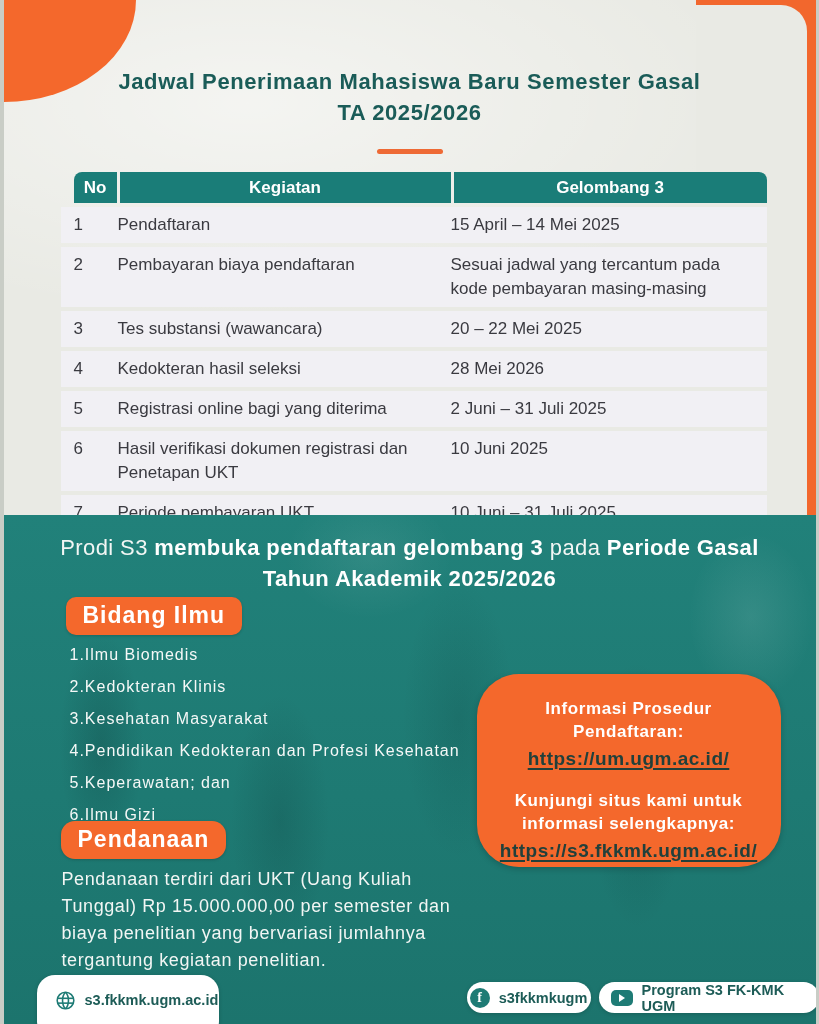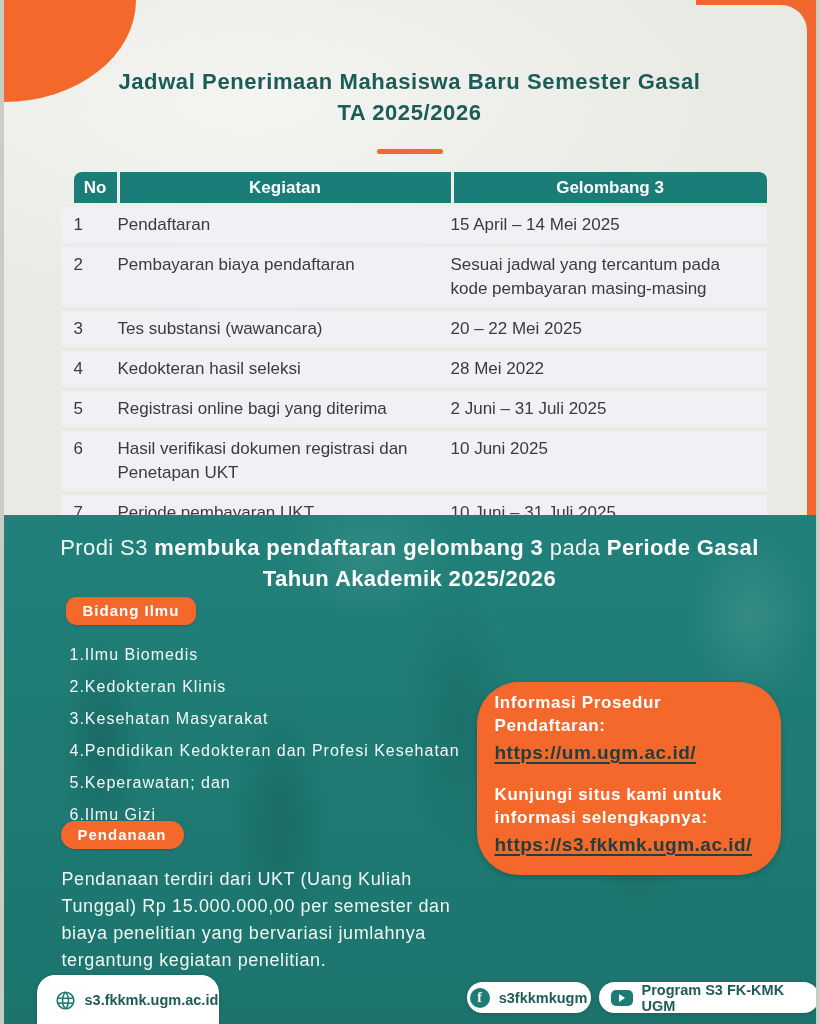--- a/index.html
+++ b/index.html
@@ -73,38 +73,38 @@
       radial-gradient(120px 90px at 45% 8%, rgba(235,250,248,.08), rgba(235,250,248,0) 70%);
   }
   .intro{
     position:absolute; top:17px; left:40px; right:40px; text-align:center;
     font-size:22px; line-height:31px; letter-spacing:.4px; color:#f2f6f4;
   }
   .intro .b{ font-weight:bold; color:#ffffff; }
 
   .badge{
     position:absolute; display:inline-block; background:#f4682c; color:#fff;
-    font-size:15px; font-weight:bold; letter-spacing:1px;
+    font-size:23px; font-weight:bold; letter-spacing:1px;
     padding:5px 17px 6px; border-radius:10px;
     box-shadow:0 1px 3px rgba(0,0,0,.18);
   }
   .badge-bidang{ left:62px; top:82px; }
   .badge-pendanaan{ left:57px; top:306px; border-radius:14px; }
 
   .fields{ position:absolute; left:66px; top:124px; width:400px; }
   .field-item{
     display:flex; font-size:16px; letter-spacing:1px; line-height:32px; color:#f5f8f7;
   }
   .field-item .num{ flex:0 0 auto; }
   .field-item .name{ flex:1; }
 
   .info-box{
-    position:absolute; left:473px; top:167px; width:304px; height:193px;
-    background:#f4682c; border-radius:42px; 
-    padding:9px 18px 0; box-shadow:0 2px 6px rgba(0,0,0,.2);
+    position:absolute; left:473px; top:159px; width:304px; height:193px;
+    background:#f4682c; border-radius:42px; text-align:center;
+    padding:23px 18px 0; box-shadow:0 2px 6px rgba(0,0,0,.2);
   }
   .info-heading{ font-size:17px; font-weight:bold; line-height:23px; letter-spacing:.6px; color:#fff; }
   .info-url{
     display:inline-block; font-size:19px; font-weight:bold; letter-spacing:.5px;
     color:#21403b; text-decoration:underline; text-decoration-thickness:2px;
     text-underline-offset:3px; margin:5px 0 2px; cursor:pointer;
   }
   .info-gap{ height:17px; }
 
   .pendanaan-text{
@@ -173,21 +173,21 @@
             <div class="td gel">Sesuai jadwal yang tercantum pada kode pembayaran masing-masing</div>
           </div>
           <div class="trow">
             <div class="td no">3</div>
             <div class="td keg">Tes substansi (wawancara)</div>
             <div class="td gel">20 – 22 Mei 2025</div>
           </div>
           <div class="trow">
             <div class="td no">4</div>
             <div class="td keg">Kedokteran hasil seleksi</div>
-            <div class="td gel">28 Mei 2022</div>
+            <div class="td gel">28 Mei 2026</div>
           </div>
           <div class="trow">
             <div class="td no">5</div>
             <div class="td keg">Registrasi online bagi yang diterima</div>
             <div class="td gel">2 Juni – 31 Juli 2025</div>
           </div>
           <div class="trow">
             <div class="td no">6</div>
             <div class="td keg">Hasil verifikasi dokumen registrasi dan Penetapan UKT</div>
             <div class="td gel">10 Juni 2025</div>

